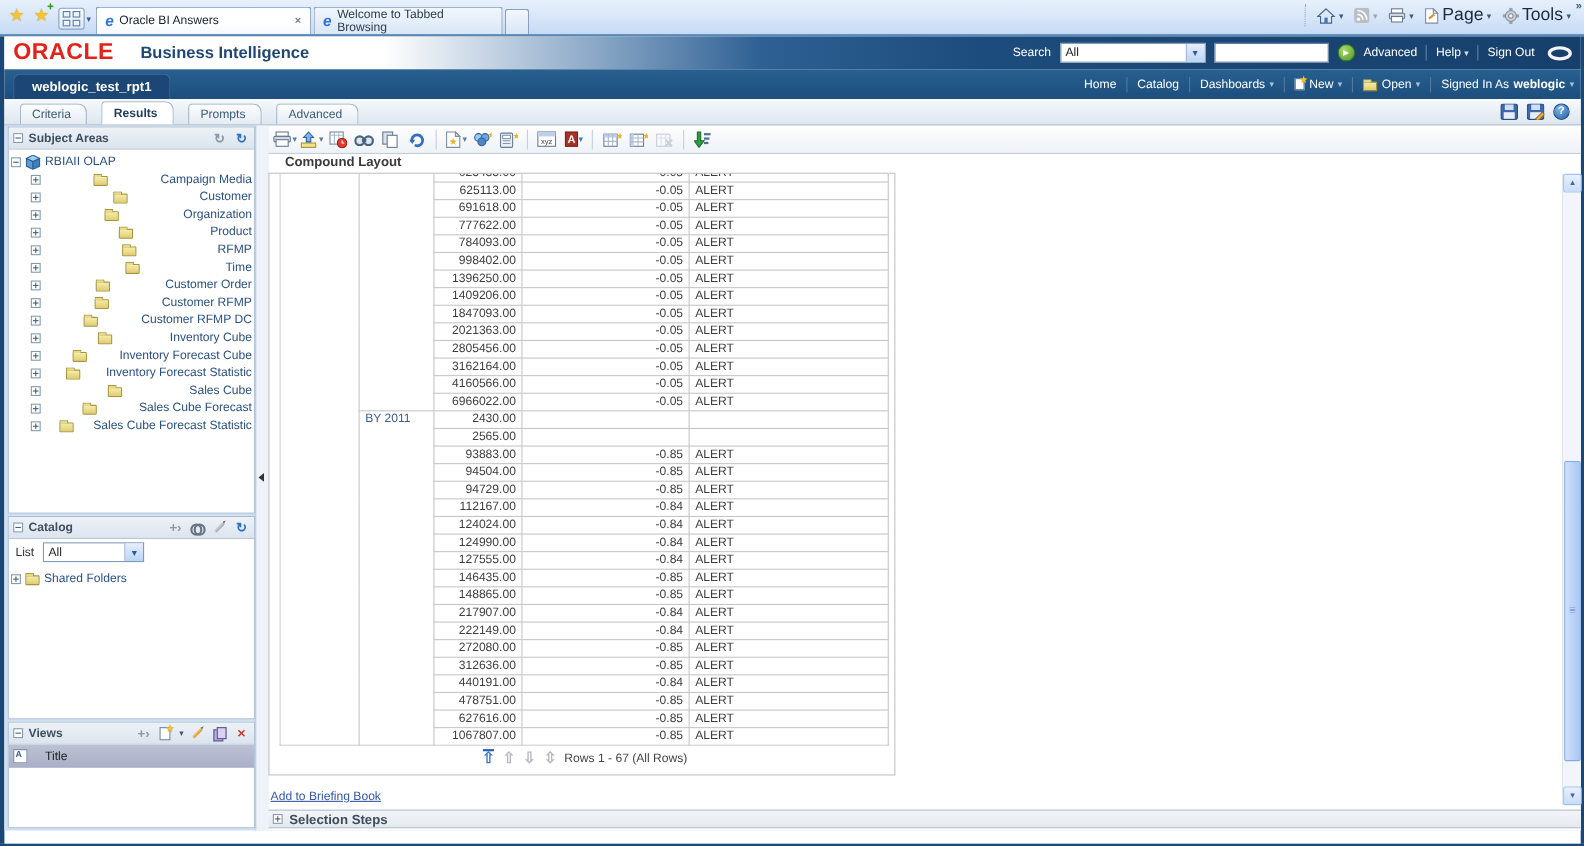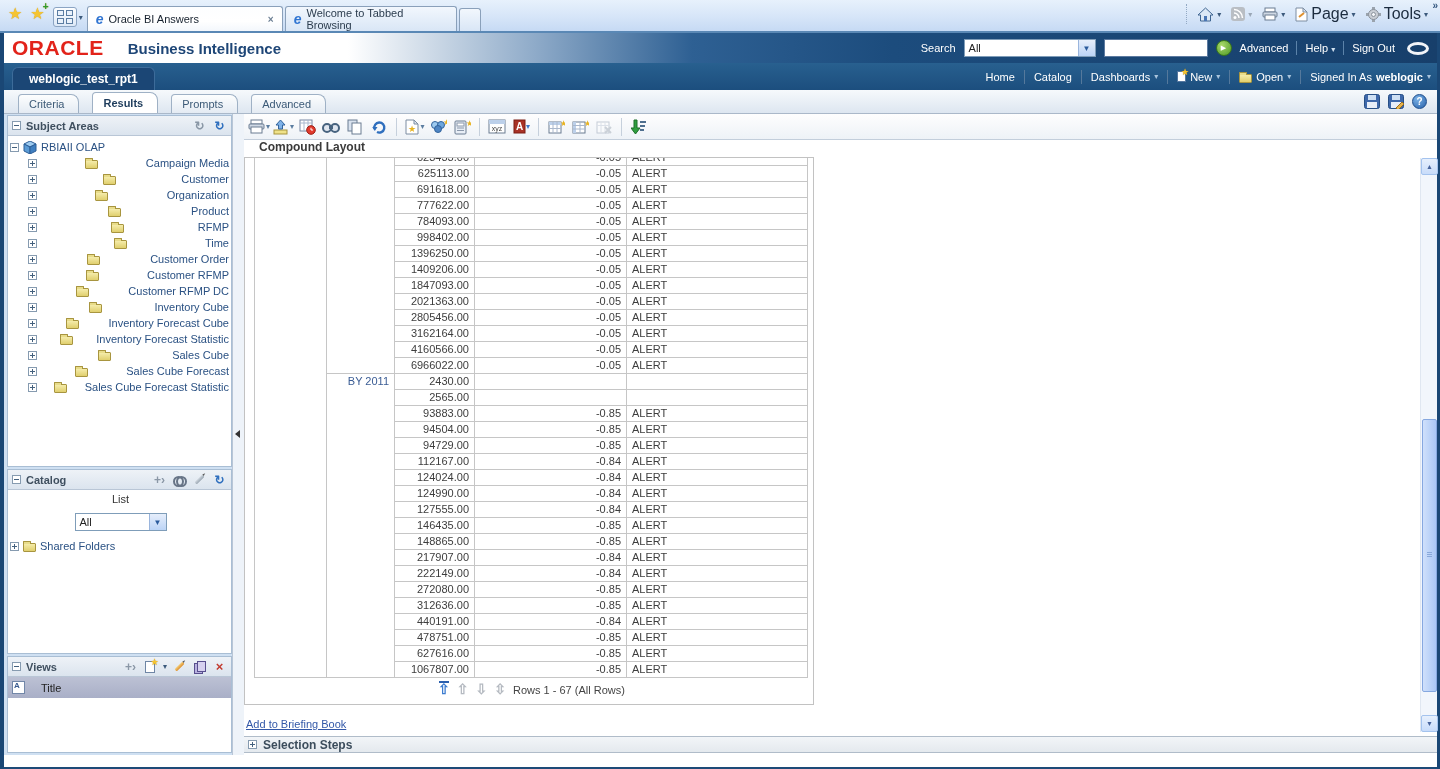--- a/index.html
+++ b/index.html
@@ -114,21 +114,21 @@
   .books::before { left:0; top:2px; } .books::after { right:0; top:0; background:#d6d1ef; }
   .red-x { color:#c23b2f; font-weight:bold; font-size:13px; }
   .mini-page { position:relative; width:10px; height:12px; background:#fff; border:1px solid #6f86a5; }
   .mini-page i { position:absolute; right:-4px; top:-5px; font-style:normal; color:#f5c431; font-size:9px; text-shadow:0 0 1px #a87c12; }
 
   .pbody { flex:1; overflow:hidden; padding:3px 2px; }
   .tree-row { display:flex; align-items:center; gap:4px; height:16px; color:#2a5183; white-space:nowrap; }
   .tree-row.indent { padding-left:18px;justify-content:space-between; }
   .pmbox.tree { width:9px; height:9px; }
   .fold { flex:0 0 13px; }
-  .list-row { display:flex; align-items:center; gap:8px; padding:3px 4px 4px 6px; color:#333;flex-direction:column; }
+  .list-row { display:flex; align-items:center; gap:8px; padding:3px 4px 4px 6px; color:#333; }
   .view-row { display:flex; align-items:center; gap:16px; height:21px; padding:0 4px; color:#222; }
   .view-row.selected { background:linear-gradient(#bcc1d4,#a9afc7); }
   .title-vic { position:relative; width:13px; height:13px; background:#fff; border:1px solid #7287a8; }
   .title-vic::before { content:"A"; position:absolute; left:1px; top:-1px; font-size:8px; font-weight:bold; color:#3b5c90; }
   .table-vic { width:14px; height:12px; border:1px solid #7287a8;
     background-image:linear-gradient(#b9cce8 0 3px, rgba(0,0,0,0) 3px),
       repeating-linear-gradient(90deg, rgba(0,0,0,0) 0 3px, #9fb3cf 3px 4px),
       repeating-linear-gradient(rgba(0,0,0,0) 0 3px, #9fb3cf 3px 4px);
     background-color:#fff; }
 
@@ -145,21 +145,21 @@
   .tsep { width:1px; height:18px; background:#c6d0dc; margin:0 4px; }
   .dis { opacity:.45; }
   .cl-title { height:17px; padding-left:15px; font-weight:bold; font-size:12px; color:#3a3a3a; }
 
   .scroll-area { position:relative; height:576px; }
   .table-view { width:570px; border:1px solid #c2c2c2; padding:0 4px 0 9px; }
   .table-clip { overflow:hidden; }
   table.results { border-collapse:collapse; table-layout:fixed; width:553px; margin-top:-9px;
     font-size:11px; color:#3d3d3d; }
   table.results td { border:1px solid #c6c6c6; height:13px; line-height:13px; padding:1px 5px; overflow:hidden; }
-  td.colA { } td.colB { vertical-align:top; color:#3a5c94;text-align:right; }
+  td.colA { } td.colB { vertical-align:top; color:#3a5c94; }
   td.colC,td.colD { text-align:right; }
   td.colE { text-align:left; }
   .pagination { display:flex; align-items:center; justify-content:center; gap:7px; padding:5px 0 8px; color:#444; }
   .pg { font-size:14px; line-height:13px; font-weight:bold; color:#b5bac1; }
   .pg-first { position:relative; color:#3c7cd0; }
   .pg-first::before { content:""; position:absolute; top:-2px; left:1px; right:1px; height:2px; background:#2a5fae; }
   .brief-link { display:inline-block; margin:13px 0 0 2px; color:#3358a8; text-decoration:underline; }
 
   .vscroll { position:absolute; right:0; top:1px; bottom:1px; width:17px; background:#f2f6fc; border-left:1px solid #e0e7f1; }
   .sb-btn { position:absolute; left:0; width:17px; height:17px; background:linear-gradient(#e7f0fd,#c8dcfa);

